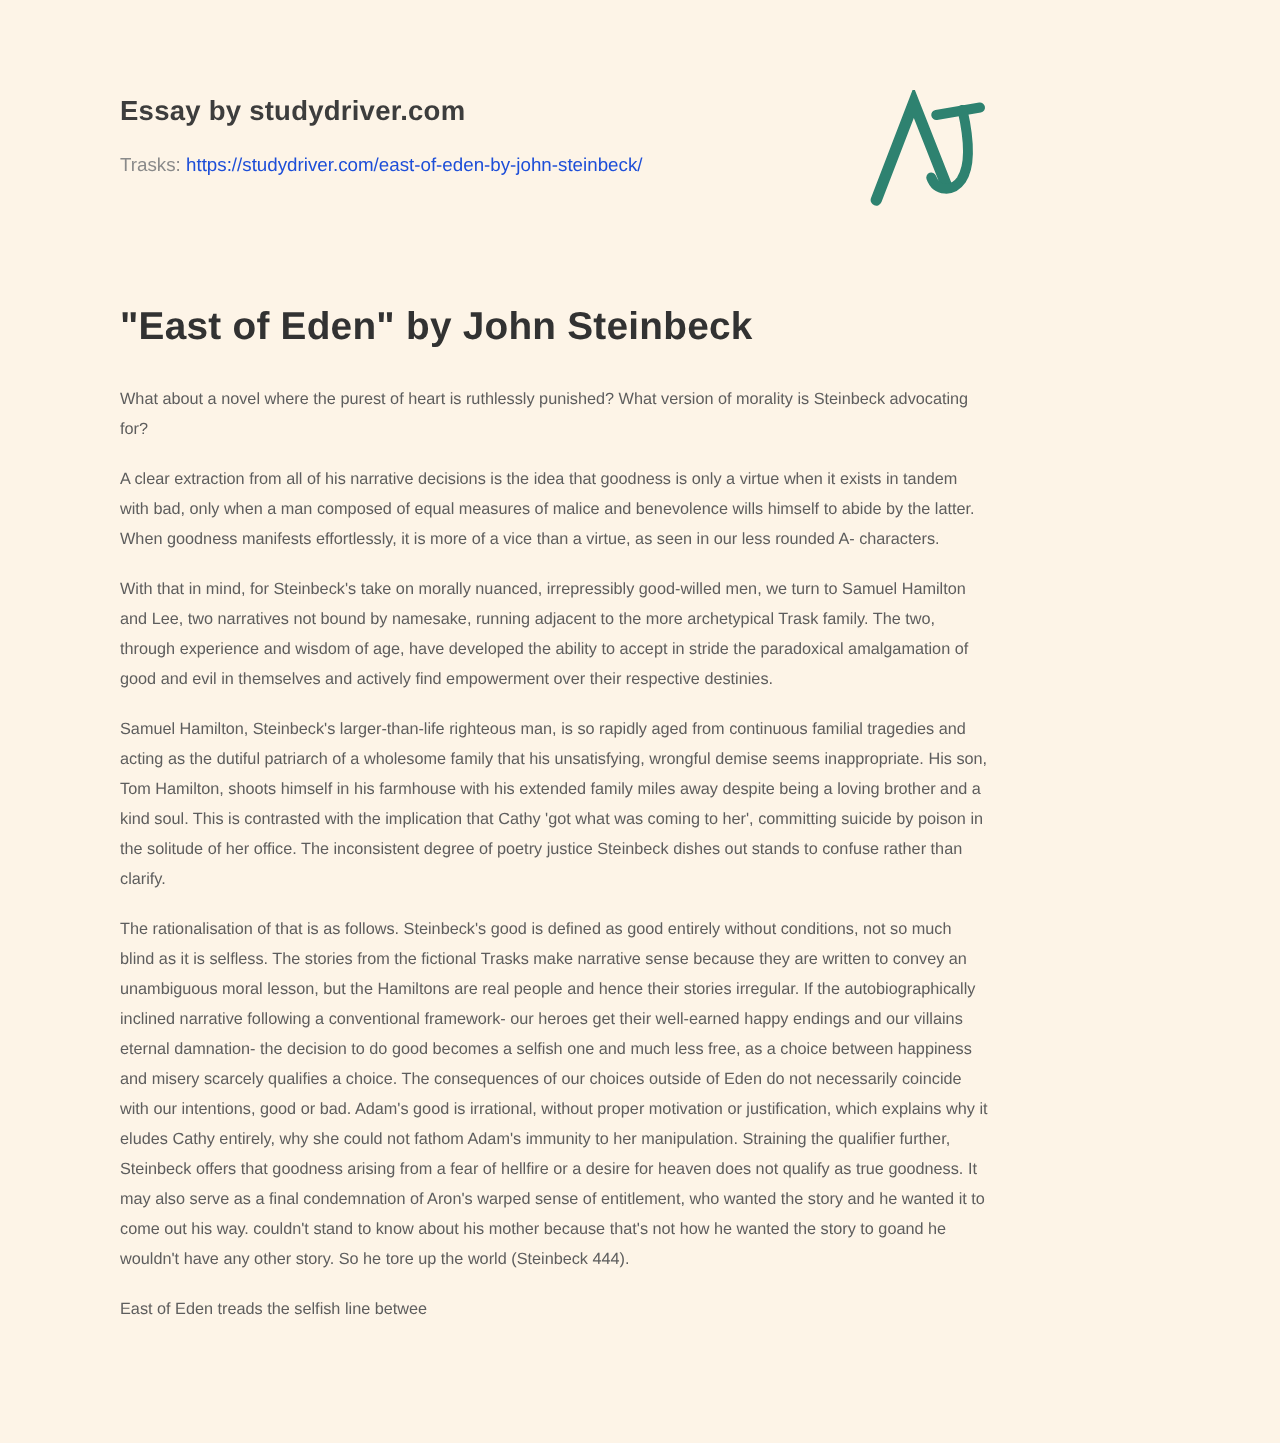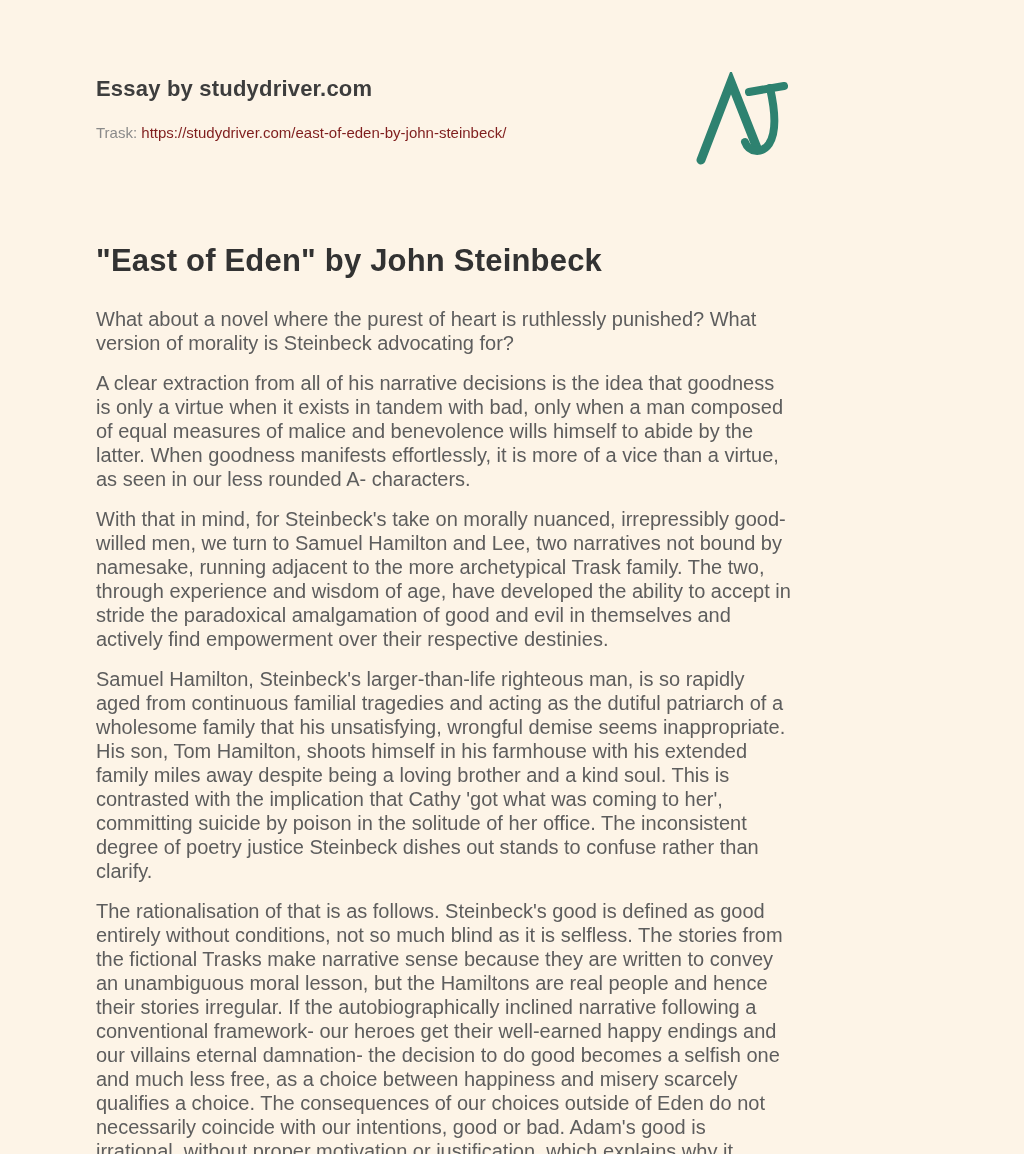--- a/index.html
+++ b/index.html
@@ -24,58 +24,58 @@
     font-weight: 700;
     color: #3d3d3d;
     letter-spacing: 0.2px;
   }
   .source-line {
     margin-top: 22px;
     font-size: 15px;
     color: #8a8a8a;
   }
   .source-line a {
-    color: #7f1d1d;
+    color: #1d4ed8;
     text-decoration: none;
   }
   .logo {
     position: absolute;
     top: -4px;
     right: 0;
     width: 100px;
     height: 95px;
   }
   .article-title {
     margin-top: 102px;
     font-size: 31px;
     font-weight: 600;
     color: #323232;
     letter-spacing: 0.2px;
   }
   .article-body {
     margin-top: 28px;
   }
   .article-body p {
-    font-size: 20px;
+    font-size: 13px;
     line-height: 24px;
     color: #5d5d5d;
     margin-bottom: 16px;
     max-width: 834px;
   }
 </style>
 </head>
 <body>
 
 <div class="page">
 
   <div class="header-row">
     <div class="essay-by">Essay by studydriver.com</div>
 
     <div class="source-line">
-      <span>Trask:</span>
+      <span>Trasks:</span>
       <a href="#">https://studydriver.com/east-of-eden-by-john-steinbeck/</a>
     </div>
 
     <div class="logo">
       <svg viewBox="0 0 100 95" width="100" height="95" aria-hidden="true">
 
         <path d="M10 88 L40 10 L66 76" fill="none" stroke="#2e8270" stroke-width="9" stroke-linecap="round"></path>
 
         <path d="M58 20 L93 14" fill="none" stroke="#2e8270" stroke-width="8" stroke-linecap="round"></path>
 

